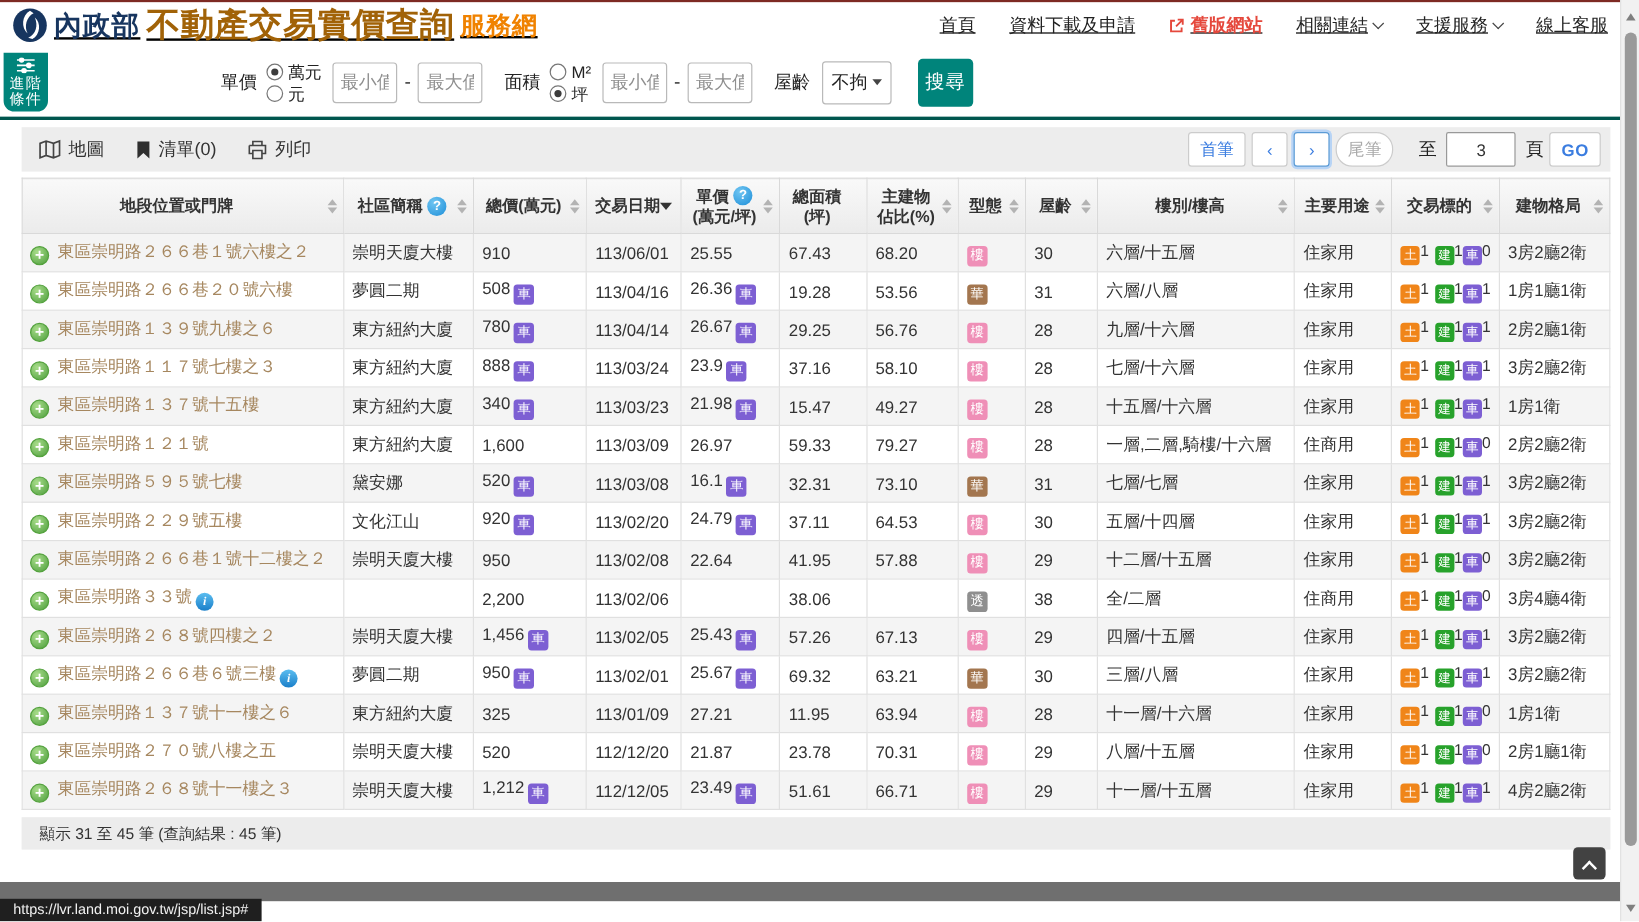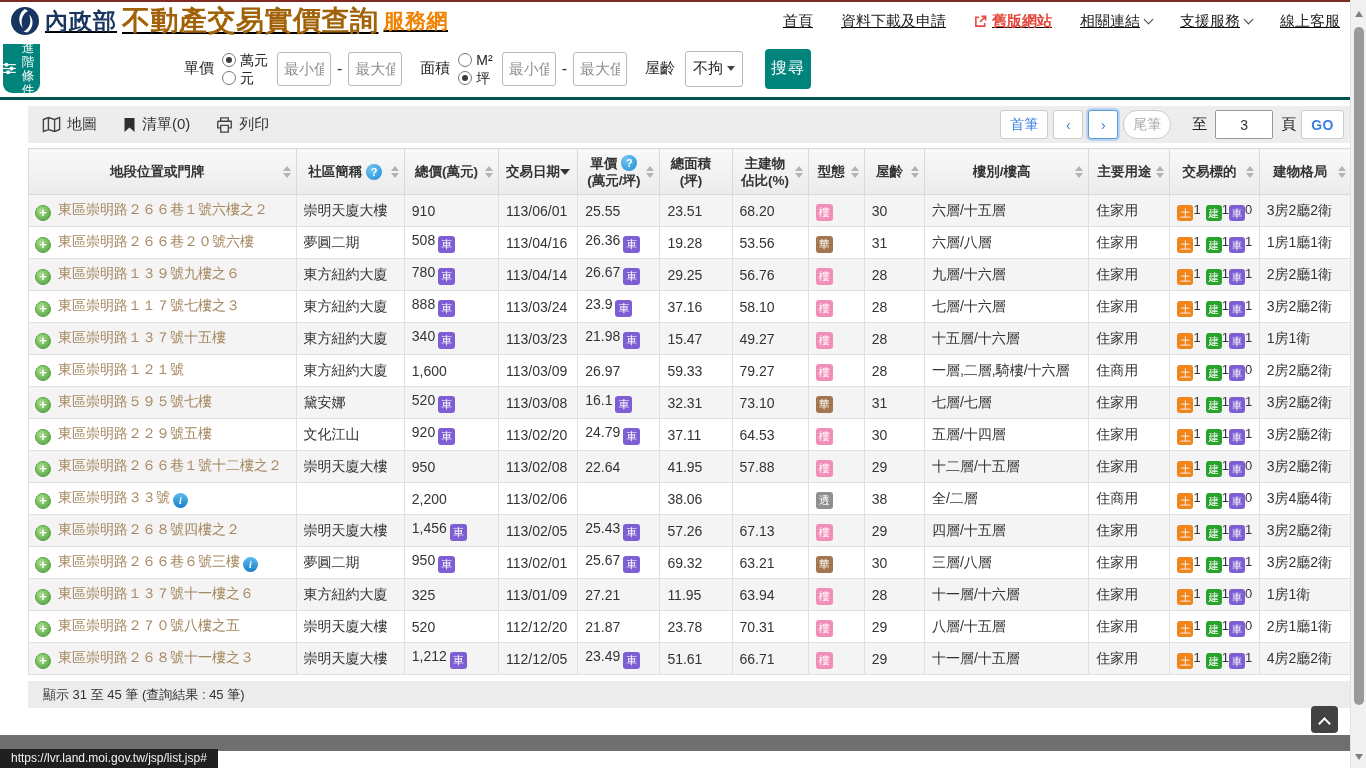--- a/index.html
+++ b/index.html
@@ -13,37 +13,37 @@
 .logo-mark{width:30px;height:30px;}
 .logo-ministry{font-size:23px;font-weight:bold;color:#17355f;font-family:"Liberation Serif",serif;letter-spacing:1px;}
 .logo-blue{font-size:28px;font-weight:bold;color:#a16207;letter-spacing:.5px;}
 .logo-orange{font-size:21px;font-weight:bold;color:#f08200;letter-spacing:.5px;}
 .top-nav{display:flex;align-items:center;gap:28px;}
 .nav-item{display:flex;align-items:center;gap:5px;font-size:15px;color:#222;text-decoration:none;cursor:pointer;white-space:nowrap;}
 .nav-item.red{color:#e5483c;font-weight:bold;}
 .nav-caret{width:7px;height:7px;border-right:1.5px solid #444;border-bottom:1.5px solid #444;transform:rotate(45deg);margin-top:-4px;}
 
 .filter-bar{position:relative;height:57px;background:#fff;display:flex;align-items:center;}
-.adv-btn{position:absolute;left:3px;top:4px;width:37px;height:49px;background:#00847b;color:#fff;border:none;border-radius:0 0 9px 9px;cursor:pointer;display:flex;flex-direction:row;align-items:center;justify-content:center;gap:1px;padding:2px 0;}
+.adv-btn{position:absolute;left:3px;top:4px;width:37px;height:49px;background:#00847b;color:#fff;border:none;border-radius:0 0 9px 9px;cursor:pointer;display:flex;flex-direction:column;align-items:center;justify-content:center;gap:1px;padding:2px 0;}
 .adv-btn .adv-label{display:block;width:27px;font-size:12.5px;line-height:14px;letter-spacing:1px;word-break:break-all;}
 .filter-controls{display:flex;align-items:center;margin-left:172px;gap:6px;}
 .flabel{font-size:15px;color:#222;margin:0 2px 0 12px;white-space:nowrap;}
 .radio-col{display:flex;flex-direction:column;gap:2px;margin-right:3px;}
 .radio{display:flex;align-items:center;gap:4px;font-size:14px;color:#222;cursor:pointer;line-height:16px;white-space:nowrap;}
 .rdot{width:14px;height:14px;border:1px solid #767676;border-radius:50%;position:relative;background:#fff;flex:0 0 auto;}
 .rdot.sel::after{content:"";position:absolute;inset:3px;border-radius:50%;background:#3c3c3c;}
 .fin{width:54px;height:34px;border:1px solid #b9b9b9;border-radius:3px;font-size:15px;padding:0 6px;color:#333;font-family:"Liberation Sans",sans-serif;}
 .fin::placeholder{color:#8f8f8f;}
 .dash{color:#333;}
 .select-box{width:58px;height:36px;border:1px solid #b9b9b9;border-radius:3px;display:flex;align-items:center;justify-content:space-between;padding:0 7px;font-size:15px;color:#222;cursor:pointer;background:#fff;margin-left:2px;}
 .sel-caret{width:0;height:0;border-left:4px solid transparent;border-right:4px solid transparent;border-top:5px solid #444;}
 .search-btn{margin-left:16px;width:46px;height:40px;background:#00847b;color:#fff;border:none;border-radius:4px;font-size:16px;cursor:pointer;letter-spacing:1px;padding:0;}
 .teal-divider{height:3px;background:#00564e;}
 
-.card{margin:6px 0 0 28px;width:1324px;}
+.card{margin:6px 0 0 18px;width:1324px;}
 .toolbar{height:37px;background:#ededed;display:flex;align-items:center;justify-content:space-between;padding:0 8px 0 14px;}
 .tools{display:flex;align-items:center;gap:26px;}
 .tool{display:flex;align-items:center;gap:6px;font-size:15px;color:#333;background:none;border:none;cursor:pointer;font-family:"Liberation Sans",sans-serif;}
 .pagination{display:flex;align-items:center;gap:5px;}
 .pg-btn{min-width:30px;height:29px;background:#fff;border:1px solid #ccc;border-radius:3px;color:#3b7de0;font-size:14px;cursor:pointer;padding:0 9px;font-family:"Liberation Sans",sans-serif;}
 .pg-btn.focused{border:1px solid #5b9bd5;box-shadow:0 0 0 2px #b8d4f5;}
 .pg-btn.disabled{color:#a9a9a9;border-radius:14px;}
 .pg-text{font-size:15px;color:#222;}
 .pg-goto{margin-left:16px;}
 .pg-input{width:58px;height:29px;border:1px solid #999;border-radius:2px;text-align:center;font-size:14px;color:#333;margin:0 3px;}
@@ -355,21 +355,21 @@
             </th>
           </tr>
         </thead>
       <tbody id="grid-body">
           <tr class="odd">
             <td class="c-addr"><span class="plus">+</span><a class="addr">東區崇明路２６６巷１號六樓之２</a></td>
             <td>崇明天廈大樓</td>
             <td><span>910</span></td>
             <td>113/06/01</td>
             <td><span>25.55</span></td>
-            <td>23.51</td>
+            <td>67.43</td>
             <td>68.20</td>
             <td><span class="badge type" style="background: rgb(239, 143, 183);">樓</span></td>
             <td>30</td>
             <td>六層/十五層</td>
             <td>住家用</td>
             <td><span class="badge tg" style="background: rgb(240, 133, 25);">土</span><span class="cnt">1</span><span class="sp"></span><span class="badge tg" style="background: rgb(39, 162, 43);">建</span><span class="cnt">1</span><span class="badge tg" style="background: rgb(125, 95, 211);">車</span><span class="cnt">0</span></td>
             <td>3房2廳2衛</td>
           </tr>
           <tr class="even">
             <td class="c-addr"><span class="plus">+</span><a class="addr">東區崇明路２６６巷２０號六樓</a></td>

